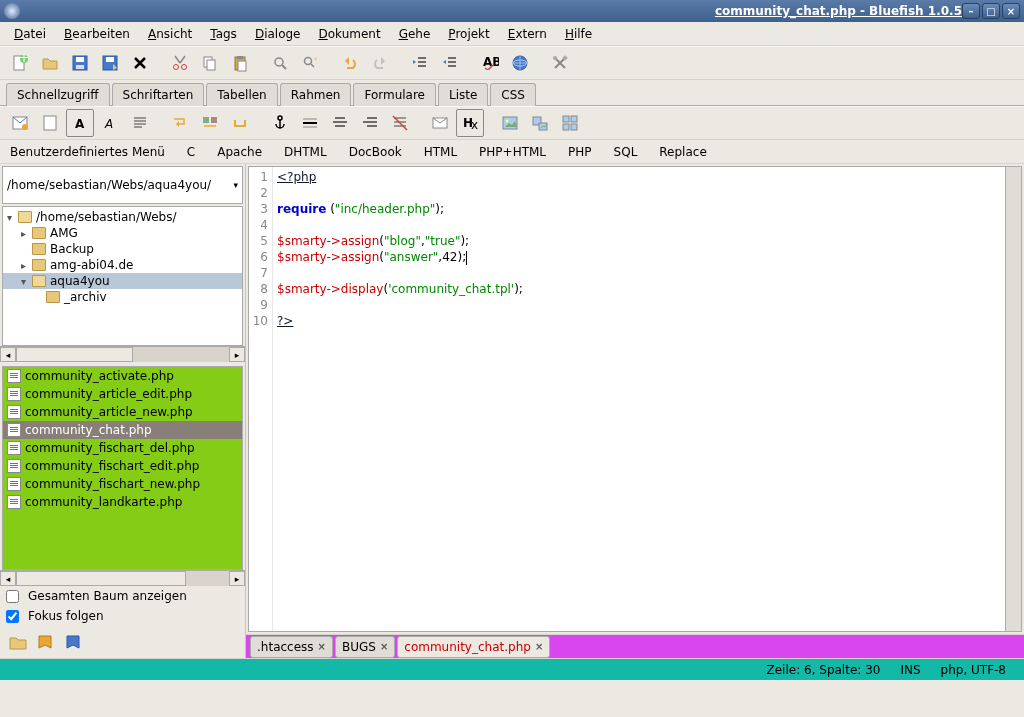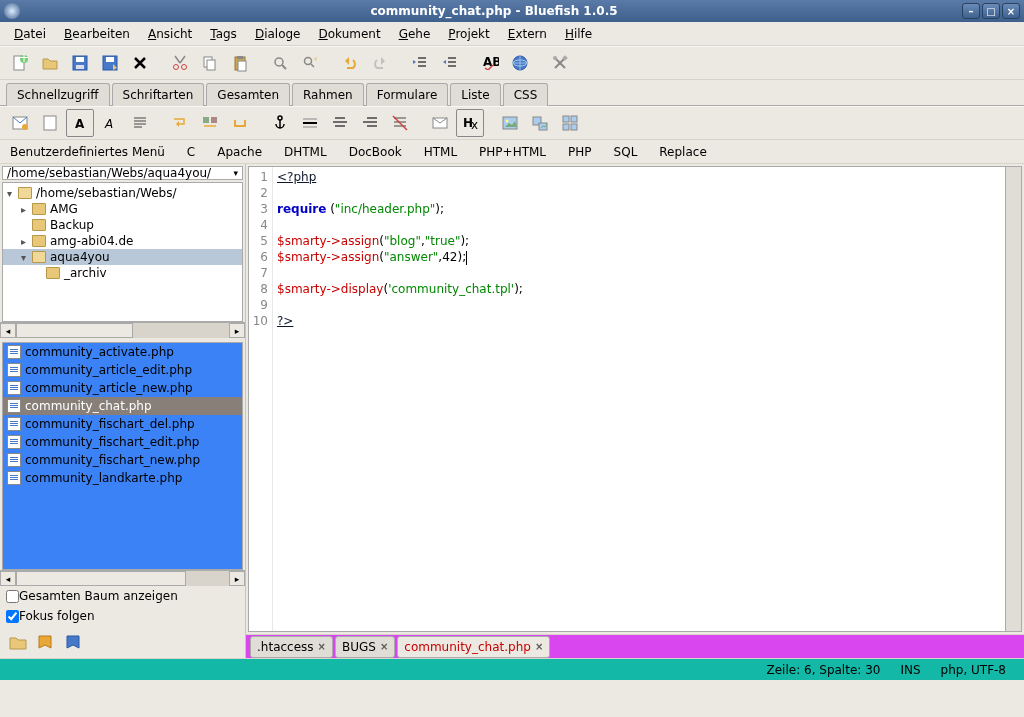--- a/index.html
+++ b/index.html
@@ -1,21 +1,21 @@
 <!DOCTYPE html>
 <html><head>
 <meta charset="utf-8">
 <style>
 * { margin: 0; padding: 0; box-sizing: border-box; font-family: "DejaVu Sans", Arial, sans-serif; font-size: 12px; }
 body { width: 1024px; height: 717px; background: #ece9e2; overflow: hidden; position: relative; }
 
 
 .titlebar { height: 22px; background: linear-gradient(#5a7aa8,#3e608c); color: #fff; display: flex; align-items: center; padding: 0 4px; }
 .titlebar .appicon { width: 16px; height: 16px; background: radial-gradient(#dcebff,#3e608c); border-radius: 50%; margin-right: 6px; }
-.titlebar .title { flex: 1; text-align: center; font-weight: bold; }
+.titlebar .title { flex: 1; text-align: right; font-weight: bold; text-decoration: underline; }
 .winbtns { display: flex; gap: 2px; }
 .winbtn { width: 18px; height: 16px; background: linear-gradient(#6a8cb8,#3e608c); border: 1px solid #2a4060; border-radius: 3px; color: #fff; display: flex; align-items: center; justify-content: center; font-weight: bold; font-size: 10px; cursor: pointer; }
 
 
 .menubar { height: 24px; background: #ece9e2; display: flex; align-items: center; padding: 0 6px; gap: 2px; border-bottom: 1px solid #d8d4cc; }
 .menuitem { padding: 3px 8px; cursor: pointer; }
 .menuitem u { text-decoration: underline; }
 
 
 .toolbar { background: #ece9e2; display: flex; align-items: center; padding: 2px 6px; gap: 2px; border-top: 1px solid #f8f6f2; border-bottom: 1px solid #d8d4cc; min-height: 32px; }
@@ -29,48 +29,48 @@
 
 
 .secmenu { height: 24px; background: #ece9e2; display: flex; align-items: center; padding: 0 6px; gap: 14px; border-bottom: 1px solid #d8d4cc; }
 .secitem { padding: 3px 4px; cursor: pointer; }
 
 
 .mainrow { display: flex; height: 494px; }
 .sidebar { width: 246px; background: #ece9e2; border-right: 1px solid #c8c4bc; display: flex; flex-direction: column; }
 
 
-.pathcombo { height: 14px; margin: 2px; border: 1px solid #aaa; background: #fff; display: flex; align-items: center; padding: 0 4px; cursor: pointer; }
+.pathcombo { height: 38px; margin: 2px; border: 1px solid #aaa; background: #fff; display: flex; align-items: center; padding: 0 4px; cursor: pointer; }
 .pathcombo .arrow { margin-left: auto; font-size: 9px; }
 
 
 .treewrap { height: 140px; border: 1px solid #aaa; margin: 0 2px; background: #fff; overflow: hidden; position: relative; }
 .tree { overflow: auto; height: 100%; padding: 2px 0; }
 .treeitem { display: flex; align-items: center; padding: 1px 4px; cursor: pointer; white-space: nowrap; }
 .treeitem.sel { background: #b8c8d8; }
 .ind1 { padding-left: 18px; } .ind2 { padding-left: 32px; }
 .expander { width: 11px; display: inline-block; font-size: 10px; color: #555; }
 .ficon { width: 14px; height: 12px; background: #e8c878; border: 1px solid #b89848; margin-right: 4px; display: inline-block; border-radius: 0 1px 1px 1px; position: relative; }
 .ficon.open { background: #f0d898; }
 
 .hscroll { height: 16px; background: #e0ddD6; border-top: 1px solid #aaa; display: flex; }
 .hscroll .sbtn { width: 16px; background: #ece9e2; border: 1px solid #aaa; display: flex; align-items: center; justify-content: center; font-size: 9px; cursor: pointer; }
 .hscroll .strack { flex: 1; background: #d8d4cc; position: relative; }
 .hscroll .sthumb { position: absolute; height: 100%; background: #ece9e2; border: 1px solid #aaa; }
 
 
-.filelistwrap { flex: 1; border: 1px solid #aaa; margin: 4px 2px 0; background: #3b82f6; overflow: hidden; position: relative; }
+.filelistwrap { flex: 1; border: 1px solid #aaa; margin: 4px 2px 0; background: #84cc16; overflow: hidden; position: relative; }
 .filelist { height: 100%; overflow: auto; }
 .fileitem { display: flex; align-items: center; padding: 2px 4px; cursor: pointer; }
 .fileitem.sel { background: #888078; color: #fff; }
 .phpicon { width: 14px; height: 14px; background: #fff; border: 1px solid #888; margin-right: 4px; position: relative; }
 .phpicon::before { content: ""; position: absolute; top: 3px; left: 2px; width: 8px; height: 1px; background: #4878c8; box-shadow: 0 2px 0 #4878c8, 0 4px 0 #4878c8; }
 
 
-.sidecheck { padding: 3px 6px; display: flex; align-items: center; gap: 0; }
+.sidecheck { padding: 3px 6px; display: flex; align-items: center; gap: 9px; }
 .sidecheck input { width: 13px; height: 13px; }
 .sideicons { padding: 4px 6px; display: flex; gap: 4px; }
 .sib { width: 24px; height: 24px; border: 1px solid transparent; display: flex; align-items: center; justify-content: center; cursor: pointer; font-size: 16px; }
 
 
 .editorcol { flex: 1; display: flex; flex-direction: column; background: #ece9e2; }
 .editorframe { flex: 1; display: flex; margin: 2px; border: 1px solid #aaa; background: #fff; position: relative; }
 .gutter { width: 24px; background: #fff; border-right: 1px solid #e8e8e8; padding-top: 2px; text-align: right; font-family: monospace; font-size: 12px; color: #888; }
 .gline { padding-right: 4px; line-height: 16px; }
 .code { flex: 1; font-family: monospace; font-size: 12px; padding: 2px 4px; line-height: 16px; white-space: pre; }
@@ -236,21 +236,21 @@
         <rect x="12" y="2" width="4" height="4" fill="#aaa" transform="rotate(45 14 4)"></rect>
         <path d="M4 4l10 10" stroke="#888" stroke-width="2"></path>
         <circle cx="4" cy="4" r="2" fill="#aaa"></circle>
       </svg>
     </div>
 </div>
 
 <div class="tabstrip" id="tabstrip">
     <div class="tab">Schnellzugriff</div>
     <div class="tab">Schriftarten</div>
-    <div class="tab">Gesamten</div>
+    <div class="tab">Tabellen</div>
     <div class="tab">Rahmen</div>
     <div class="tab">Formulare</div>
     <div class="tab">Liste</div>
     <div class="tab">CSS</div>
   </div>
 
 <div class="toolbar">
   <div class="tbtn">
       <svg width="18" height="18">
         <rect x="2" y="3" width="14" height="12" fill="#fff" stroke="#888"></rect>

